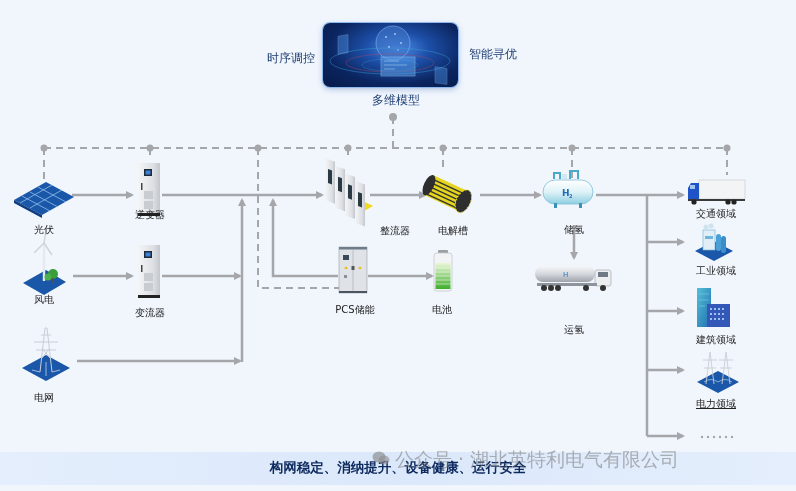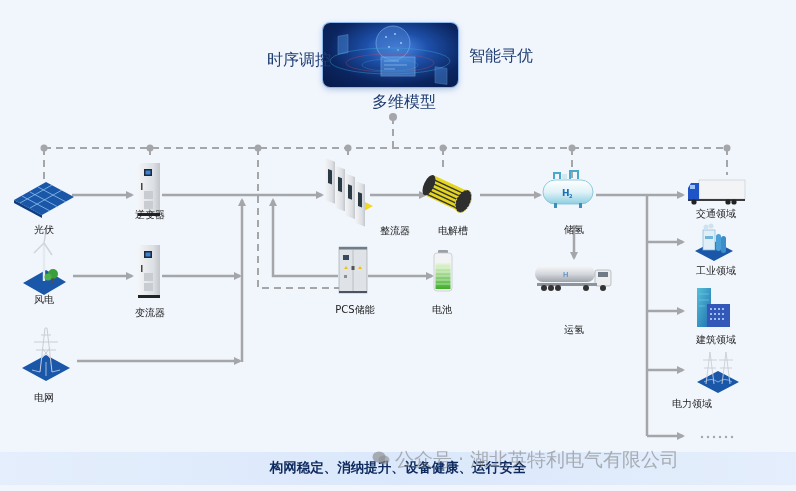--- a/index.html
+++ b/index.html
@@ -1,20 +1,20 @@
 <!DOCTYPE html>
 <html><head>
 <meta charset="utf-8">
 <style>
   html,body{margin:0;padding:0;}
   body{width:796px;height:491px;position:relative;overflow:hidden;
        background:#f1f6fd;font-family:"DejaVu Sans","Liberation Sans",sans-serif;}
   #canvas{position:absolute;left:0;top:0;width:796px;height:491px;}
   .lbl{position:absolute;font-size:10px;color:#222;white-space:nowrap;transform:translateX(-50%);}
-  .toplbl{position:absolute;font-size:16px;color:#1f3e73;white-space:nowrap;}
+  .toplbl{position:absolute;font-size:12px;color:#1f3e73;white-space:nowrap;}
   .hero{position:absolute;left:323px;top:23px;width:135px;height:64px;border-radius:7px;
         background:radial-gradient(ellipse at 55% 40%,#4d8ce8 0%,#1d4fa8 30%,#0b2560 65%,#071a48 100%);
         box-shadow:0 0 0 1px #8fb8ef,0 2px 6px rgba(30,80,160,.35);overflow:hidden;}
   .footer{position:absolute;left:0;top:452px;width:796px;height:33px;
           background:linear-gradient(90deg,#e4eefc 0%,#dbe8fb 50%,#e4eefc 100%);}
   .footer-text{position:absolute;left:0;width:796px;top:459px;text-align:center;
                font-size:13.5px;color:#0d2a5e;font-weight:bold;padding-left:0px;}
   .watermark{position:absolute;left:395px;top:447px;font-size:19px;color:rgba(120,120,120,.55);white-space:nowrap;}
   .wm-icon{position:absolute;left:372px;top:450px;width:18px;height:16px;}
 </style>
@@ -326,21 +326,21 @@
 <span class="lbl" style="left:351px;top:224px;margin-left:44px;">整流器</span>
 <span class="lbl" style="left:355px;top:303px;">PCS储能</span>
 <span class="lbl" style="left:446px;top:224px;margin-left:7px;">电解槽</span>
 <span class="lbl" style="left:442px;top:303px;">电池</span>
 <span class="lbl" style="left:574px;top:223px;">储氢</span>
 <span class="lbl" style="left:574px;top:303px;margin-top:20px;">运氢</span>
 
 <span class="lbl" style="left:716px;top:207px;">交通领域</span>
 <span class="lbl" style="left:716px;top:264px;">工业领域</span>
 <span class="lbl" style="left:716px;top:333px;">建筑领域</span>
-<span class="lbl" style="left:692px;top:397px;">电力领域</span>
+<span class="lbl" style="left:716px;top:397px;text-decoration:underline;">电力领域</span>
 
 <div class="footer"></div>
 <div class="footer-text">构网稳定、消纳提升、设备健康、运行安全</div>
 
 <svg class="wm-icon" viewBox="0 0 18 16">
   <ellipse cx="7" cy="7" rx="6.5" ry="5.5" fill="rgba(120,120,120,.55)"></ellipse>
   <ellipse cx="12" cy="10" rx="5.5" ry="4.5" fill="rgba(140,140,140,.6)"></ellipse>
 </svg>
 <span class="watermark">公众号 · 湖北英特利电气有限公司</span>
 

